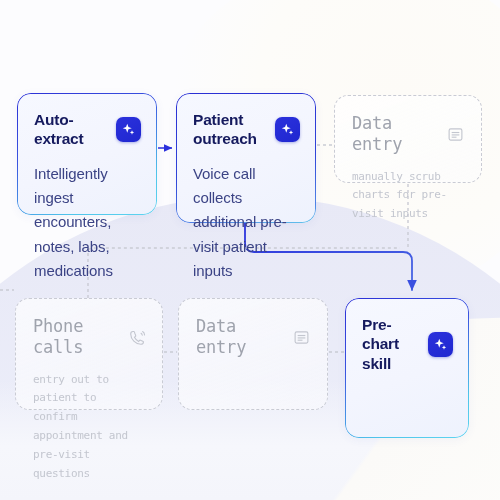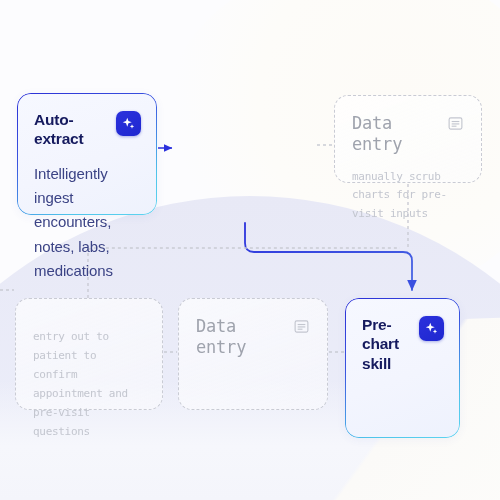--- a/index.html
+++ b/index.html
@@ -104,21 +104,21 @@
 
   .card-inner {
     position: relative;
     z-index: 2;
     padding: 17px 16px 14px 17px;
     height: 100%;
     box-sizing: border-box;
   }
   .card-head {
     display: flex;
-    align-items: flex-start;
+    align-items: center;
     justify-content: space-between;
   }
   .card-title {
     font-size: 15.5px;
     font-weight: bold;
     line-height: 1.25;
     color: #151a5e;
     letter-spacing: -0.2px;
     margin: 0;
     max-width: 105px;
@@ -169,21 +169,21 @@
     justify-content: center;
     margin-top: 1px;
   }
 
   
   #card-auto-extract { left: 17px;  top: 93px;  width: 140px; height: 122px; }
   #card-patient-outreach { left: 176px; top: 93px; width: 140px; height: 130px; }
   #card-data-entry-top { left: 334px; top: 95px; width: 148px; height: 88px; }
   #card-phone-calls { left: 15px;  top: 298px; width: 148px; height: 112px; }
   #card-data-entry-bottom { left: 178px; top: 298px; width: 150px; height: 112px; }
-  #card-pre-chart { left: 345px; top: 298px; width: 115px; height: 140px; }
+  #card-pre-chart { left: 345px; top: 298px; width: 124px; height: 140px; }
 </style>
 </head>
 <body>
 
 <div id="stage">
 
   <div class="bg-layer">
     <div class="bg-wash-right"></div>
     <div class="bg-dome"></div>
     <div class="bg-wash-bottom"></div>
@@ -241,40 +241,64 @@
           <svg width="15" height="15" viewBox="0 0 24 24" aria-hidden="true">
             <path d="M10 2.6 L11.9 7.9 L17.2 9.8 L11.9 11.7 L10 17 L8.1 11.7 L2.8 9.8 L8.1 7.9 Z" fill="#ffffff"></path>
             <path d="M17.6 13.2 L18.6 15.7 L21.1 16.7 L18.6 17.7 L17.6 20.2 L16.6 17.7 L14.1 16.7 L16.6 15.7 Z" fill="#ffffff"></path>
           </svg>
         </div>
       </div>
       <div class="card-body">Intelligently ingest encounters, notes, labs, medications</div>
     </div>
   </div>
 
+  <div class="card card-active solid-blue" id="card-patient-outreach">
+    <div class="card-inner">
+      <div class="card-head">
+        <h3 class="card-title">Patient outreach</h3>
+        <div class="badge-ai">
+          <svg width="15" height="15" viewBox="0 0 24 24" aria-hidden="true">
+            <path d="M10 2.6 L11.9 7.9 L17.2 9.8 L11.9 11.7 L10 17 L8.1 11.7 L2.8 9.8 L8.1 7.9 Z" fill="#ffffff"></path>
+            <path d="M17.6 13.2 L18.6 15.7 L21.1 16.7 L18.6 17.7 L17.6 20.2 L16.6 17.7 L14.1 16.7 L16.6 15.7 Z" fill="#ffffff"></path>
+          </svg>
+        </div>
+      </div>
+      <div class="card-body">Voice call collects additional pre-visit patient inputs</div>
+    </div>
+  </div>
 
   <div class="card card-ghost" id="card-data-entry-top">
     <div class="card-inner">
       <div class="card-head">
         <h3 class="card-title">Data entry</h3>
         <div class="icon-ghost">
           <svg width="17" height="17" viewBox="0 0 24 24" aria-hidden="true">
             <rect x="3" y="4" width="18" height="16" rx="2.2" fill="none" stroke="#c3c6cf" stroke-width="1.6"></rect>
             <line x1="6.6" y1="9.2" x2="17.4" y2="9.2" stroke="#c3c6cf" stroke-width="1.6"></line>
             <line x1="6.6" y1="12.6" x2="17.4" y2="12.6" stroke="#c3c6cf" stroke-width="1.6"></line>
             <line x1="6.6" y1="15.8" x2="13.4" y2="15.8" stroke="#c3c6cf" stroke-width="1.6"></line>
           </svg>
         </div>
       </div>
       <div class="card-body">manually scrub charts for pre-visit inputs</div>
     </div>
   </div>
 
   <div class="card card-ghost" id="card-phone-calls">
     <div class="card-inner">
+      <div class="card-head">
+        <h3 class="card-title">Phone calls</h3>
+        <div class="icon-ghost">
+          <svg width="18" height="18" viewBox="0 0 24 24" aria-hidden="true">
+            <path d="M6.6 3.4 C5.2 3.4 3.6 5 3.6 6.8 c0 7 6.6 13.6 13.6 13.6 1.8 0 3.4-1.6 3.4-3 0-0.6-0.4-1-0.9-1.2 l-3-1.2 c-0.6-0.2-1.2 0-1.6 0.5 l-0.9 1.1 c-2.4-1.2-4.4-3.2-5.6-5.6 l1.1-0.9 c0.5-0.4 0.7-1 0.5-1.6 l-1.2-3 C8.8 3.8 8.3 3.4 7.7 3.4 Z" fill="none" stroke="#c3c6cf" stroke-width="1.5"></path>
+            <path d="M17.4 5.6 c0.9 0.6 1.5 1.6 1.6 2.7" fill="none" stroke="#c3c6cf" stroke-width="1.4" stroke-linecap="round"></path>
+            <path d="M19.5 3.4 c1.5 0.9 2.5 2.6 2.6 4.5" fill="none" stroke="#c3c6cf" stroke-width="1.4" stroke-linecap="round"></path>
+          </svg>
+        </div>
+      </div>
       <div class="card-body">entry out to patient to confirm appointment and pre-visit questions</div>
     </div>
   </div>
 
   <div class="card card-ghost" id="card-data-entry-bottom">
     <div class="card-inner">
       <div class="card-head">
         <h3 class="card-title">Data entry</h3>
         <div class="icon-ghost">
           <svg width="17" height="17" viewBox="0 0 24 24" aria-hidden="true">

